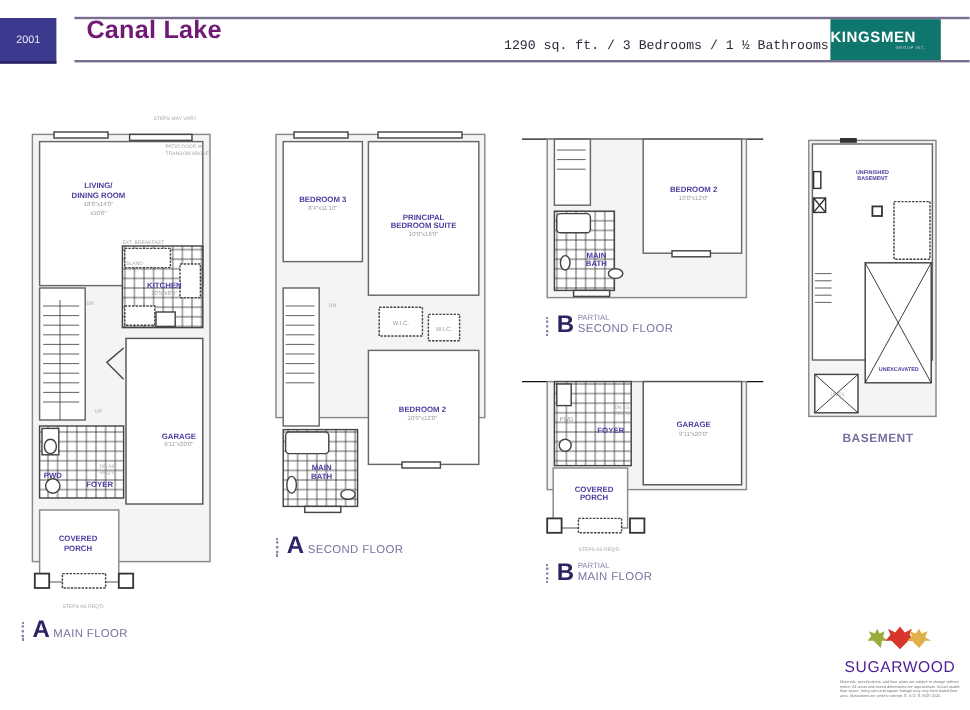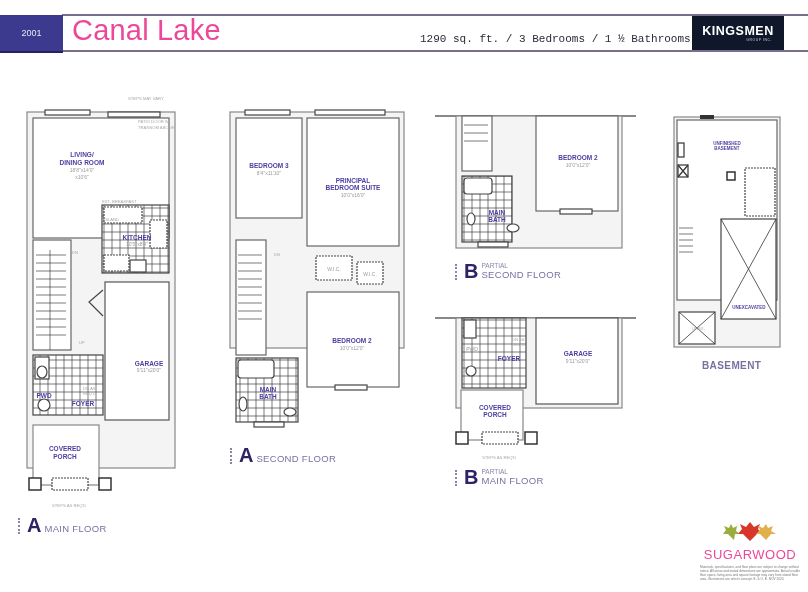--- a/index.html
+++ b/index.html
@@ -1,36 +1,36 @@
 <!DOCTYPE html>
 <html><head>
 <meta charset="utf-8">
 <style>
   html,body{margin:0;padding:0;background:#fff;}
   body{width:808px;height:592px;position:relative;overflow:hidden;font-family:"Liberation Sans",sans-serif;}
   .hdr-line{position:absolute;left:62px;right:0;height:2px;background:#7a6e8e;}
-  .code-box{position:absolute;left:0;top:15px;width:63px;height:36px;background:#3b3a8f;border-bottom:2px solid #2a2060;color:#e8e8f4;font-size:9px;display:flex;align-items:center;justify-content:center;}
-  .title{position:absolute;left:72px;top:14px;font-size:29px;font-weight:normal;color:#ec4899;letter-spacing:0.2px;}
+  .code-box{position:absolute;left:0;top:15px;width:47px;height:36px;background:#3b3a8f;border-bottom:2px solid #2a2060;color:#e8e8f4;font-size:9px;display:flex;align-items:center;justify-content:center;}
+  .title{position:absolute;left:72px;top:14px;font-size:21px;font-weight:bold;color:#701a75;letter-spacing:0.2px;}
   .specs{position:absolute;left:420px;top:33px;font-size:11px;color:#2a2a3a;font-family:Liberation Mono, monospace;}
-  .brand{position:absolute;left:692px;top:16px;width:92px;height:34px;background:#0f172a;color:#fff;display:flex;flex-direction:column;align-items:center;justify-content:center;}
+  .brand{position:absolute;left:692px;top:16px;width:92px;height:34px;background:#0f766e;color:#fff;display:flex;flex-direction:column;justify-content:center;}
   .brand .n{font-size:12.5px;font-weight:bold;letter-spacing:0.5px;}
   .brand .s{font-size:3.5px;color:#cfc8dd;align-self:flex-end;margin-right:12px;letter-spacing:0.5px;}
   svg{position:absolute;left:0;top:0;}
   .rl{fill:#4b3fa0;font-family:"Liberation Sans",sans-serif;font-weight:bold;font-size:6.5px;text-anchor:middle;}
   .dm{fill:#9a9aa2;font-family:"Liberation Sans",sans-serif;font-size:5px;text-anchor:middle;}
   .nt{fill:#a8a8b0;font-family:"Liberation Sans",sans-serif;font-size:4.2px;}
   .plan-label{position:absolute;display:flex;align-items:flex-end;gap:3px;}
   .plan-label .big{font-size:20px;font-weight:bold;color:#2d2466;line-height:18px;}
   .plan-label .lbl{font-size:9.5px;font-weight:normal;color:#7a70a0;letter-spacing:0.3px;line-height:11px;}
   .plan-label .stack{display:flex;flex-direction:column;}
   .plan-label .partial{font-size:6.5px;color:#8a85a8;line-height:7px;font-weight:normal;}
   .plan-label .tiny{width:3px;height:16px;border-left:2px dotted #8a85a8;margin-right:1px;}
   .basement-label{position:absolute;left:702px;top:360px;font-size:10px;font-weight:bold;color:#7a70a0;letter-spacing:0.4px;}
   .sugar{position:absolute;left:700px;top:522px;width:100px;text-align:center;}
-  .sugar .word{font-size:13px;color:#ec4899;letter-spacing:0.5px;margin-top:1px;}
+  .sugar .word{font-size:13px;color:#4c1d95;letter-spacing:0.5px;margin-top:1px;}
   .sugar .fine{font-size:3.2px;color:#777;line-height:4px;text-align:left;margin-top:3px;}
 </style>
 </head>
 <body>
 
 <div class="hdr-line" style="top:14px;"></div>
 <div class="hdr-line" style="top:50px;"></div>
 <div class="code-box">
     <span>2001</span>
   </div>

